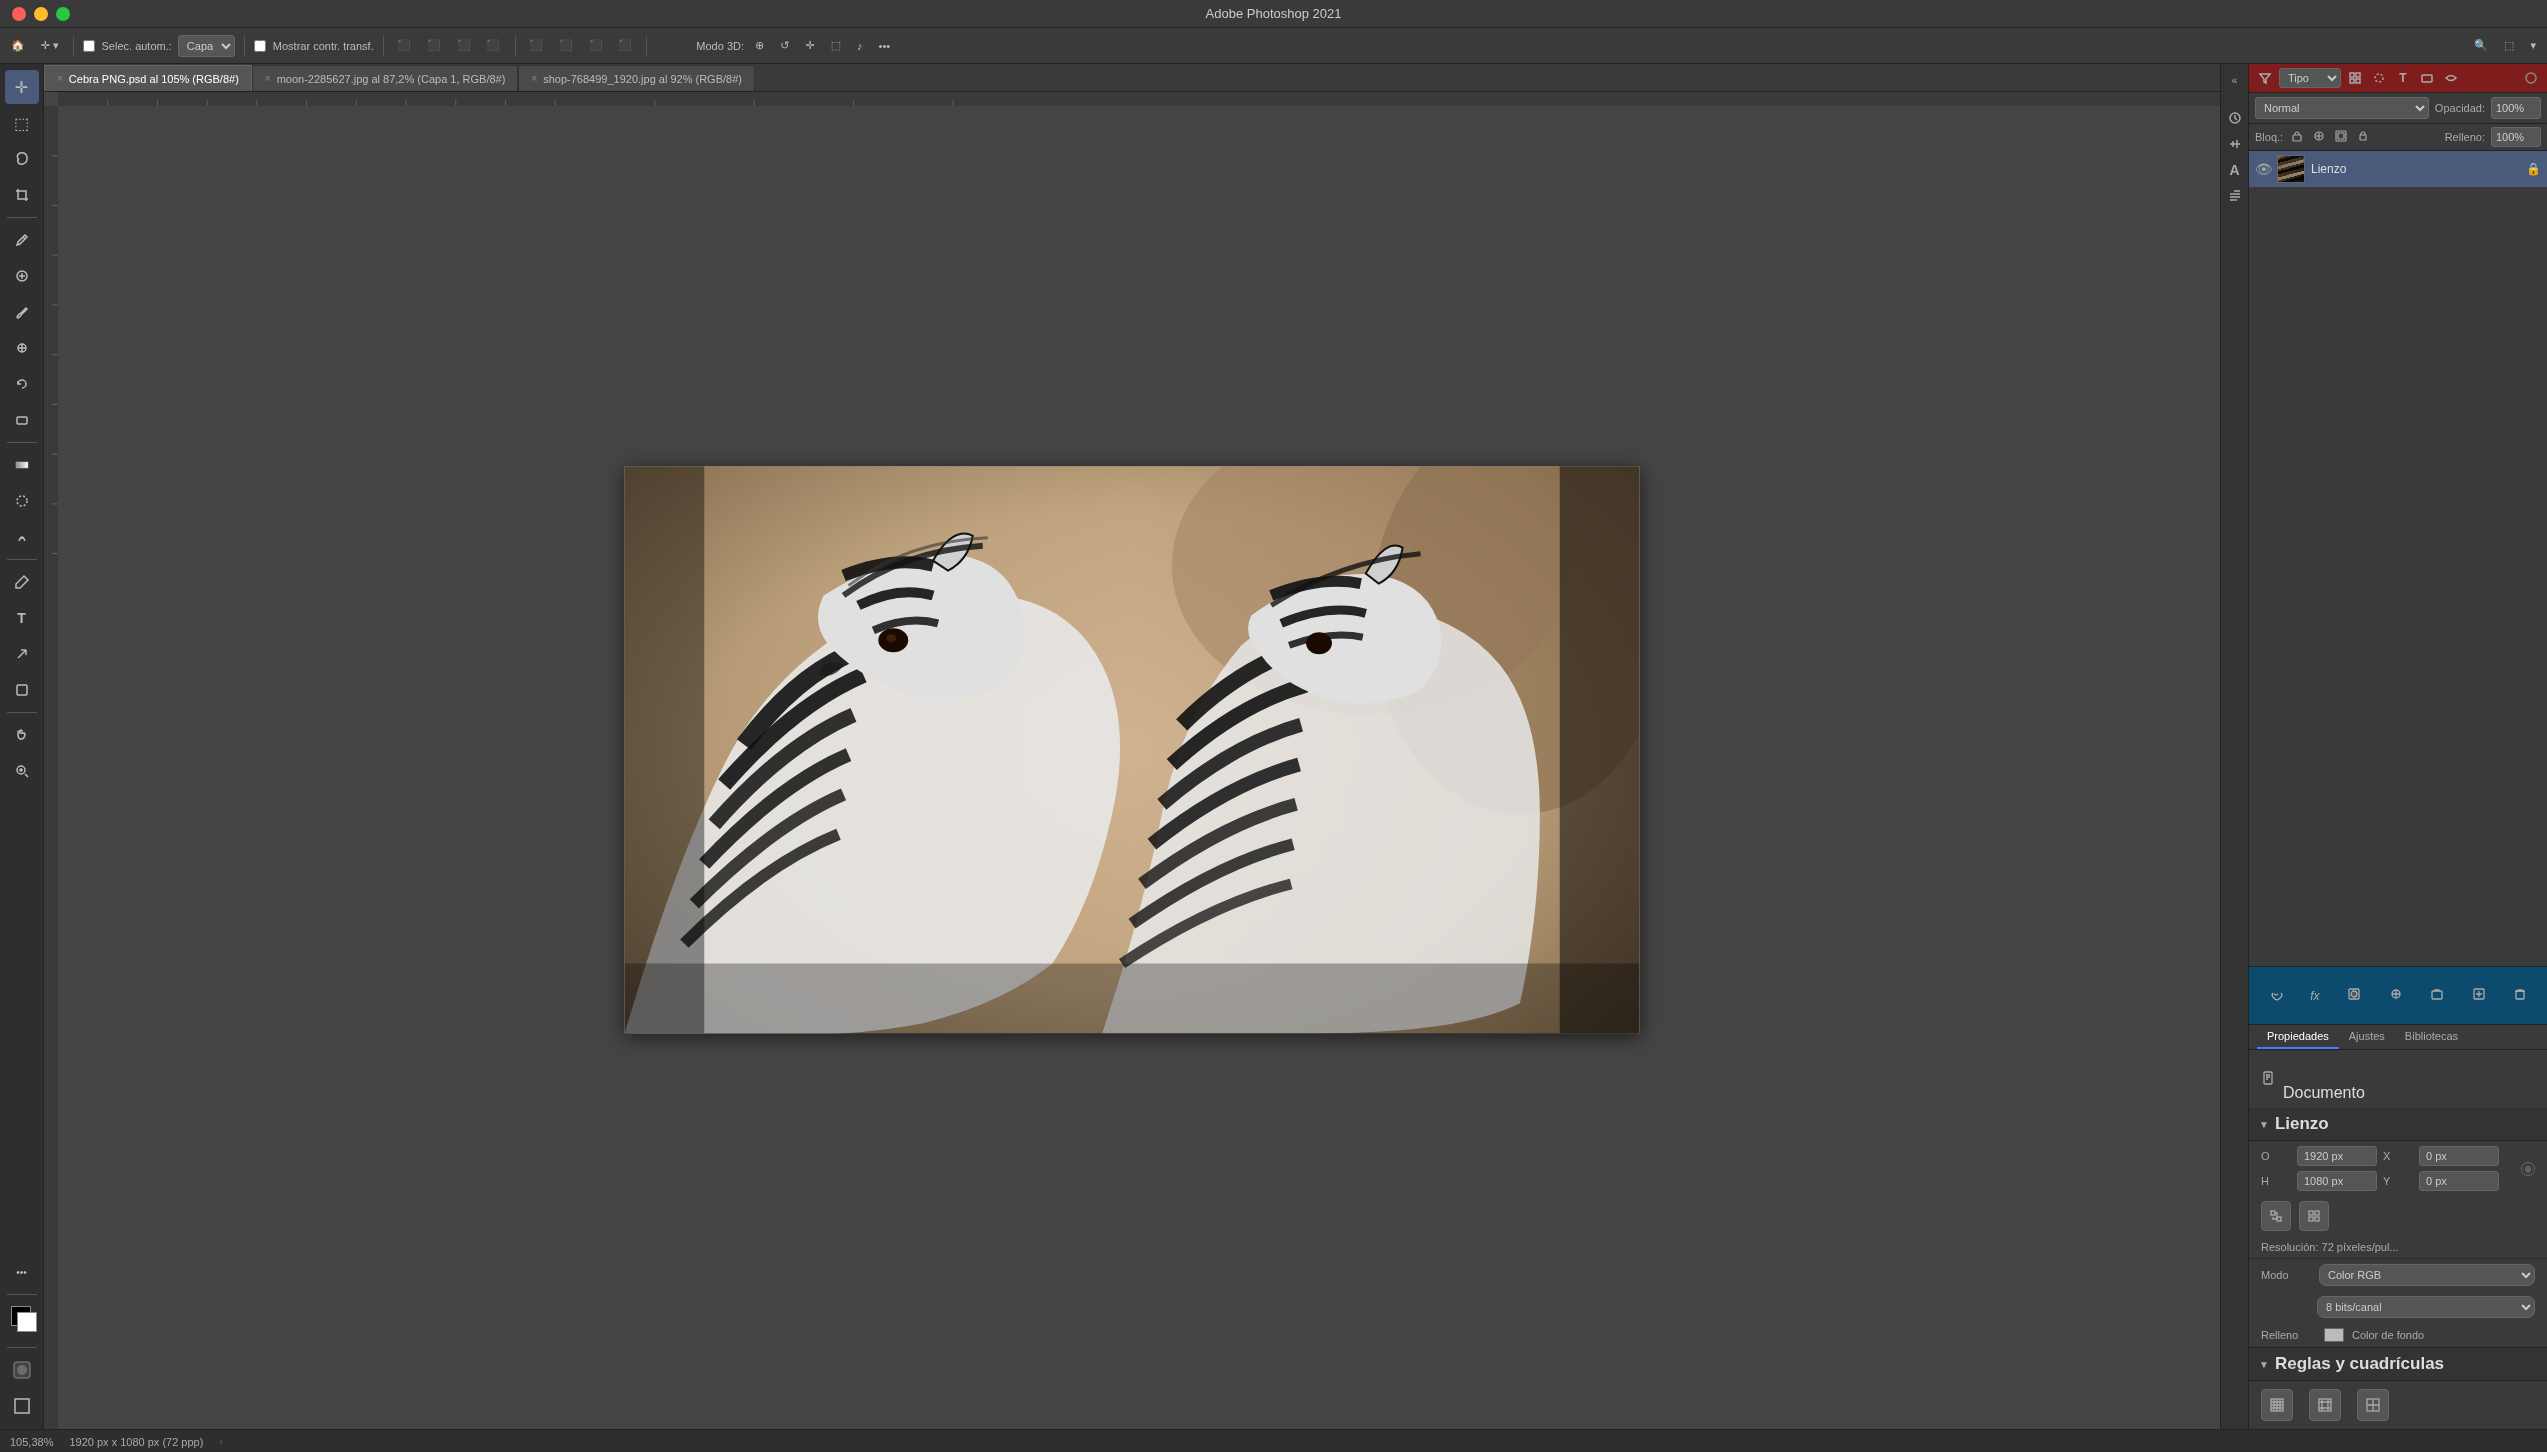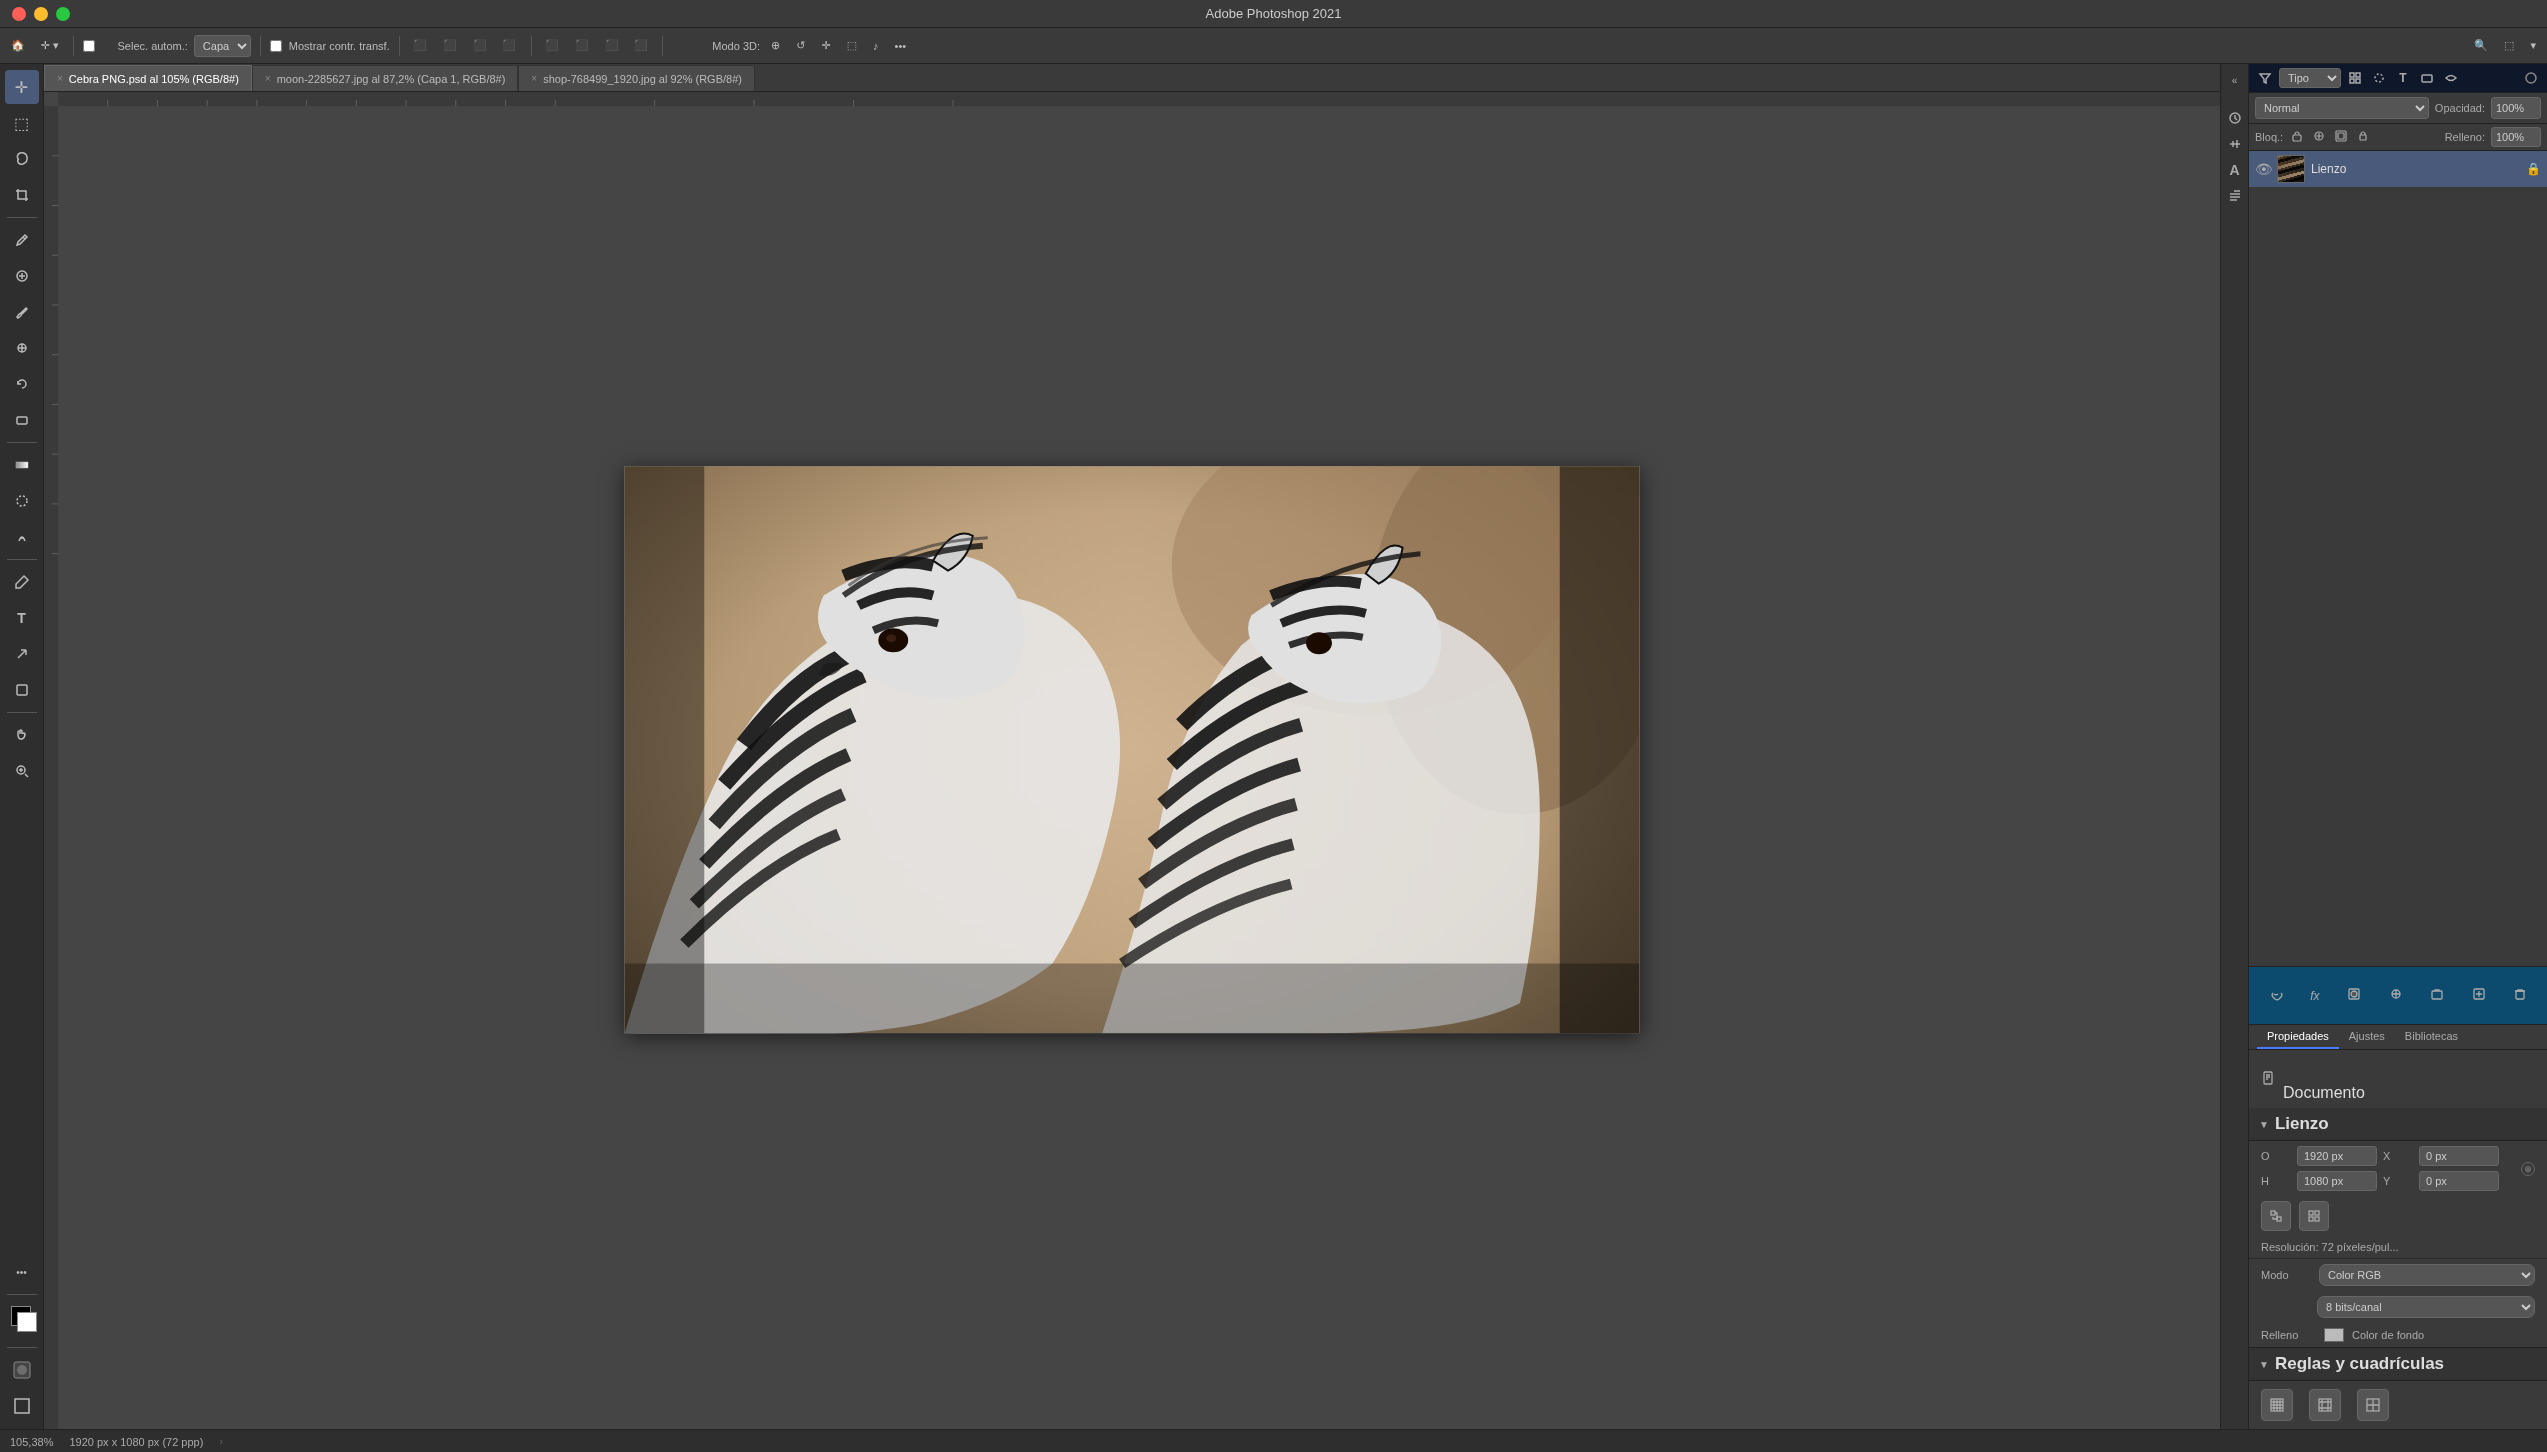--- a/index.html
+++ b/index.html
@@ -191,21 +191,21 @@
       display: flex;
       flex-direction: column;
       overflow: hidden;
     }
     #layers-toolbar {
       display: flex;
       align-items: center;
       padding: 4px 6px;
       gap: 4px;
       border-bottom: 1px solid #222;
-      background: #0f172a;
+      background: #7f1d1d;
     }
     .layers-tool-icon {
       width: 20px; height: 20px;
       background: none;
       border: none;
       color: #aaa;
       cursor: pointer;
       font-size: 11px;
       display: flex;
       align-items: center;
@@ -534,21 +534,21 @@
     <button class="wc-btn wc-min"></button>
     <button class="wc-btn wc-max"></button>
   </div>
   <span class="title">Adobe Photoshop 2021</span>
 </div>
 
 <div id="optionsbar">
   <button class="opt-btn">🏠</button>
   <button class="opt-btn">✛ ▾</button>
   <div class="opt-divider"></div>
-  <label style="display:flex;align-items:center;gap:20px;color:#bbb;font-size:11px;cursor:pointer;">
+  <label style="display:flex;align-items:center;gap:4px;color:#bbb;font-size:11px;cursor:pointer;">
     <input type="checkbox" class="opt-checkbox" style="">
     <span>Selec. autom.:</span>
   </label>
   <select class="opt-select">
     <option>Capa</option>
   </select>
   <div class="opt-divider"></div>
   <label style="display:flex;align-items:flex-start;gap:4px;color:#bbb;font-size:11px;cursor:pointer;">
     <input type="checkbox" class="opt-checkbox" style="">
     <span>Mostrar contr. transf.</span>

